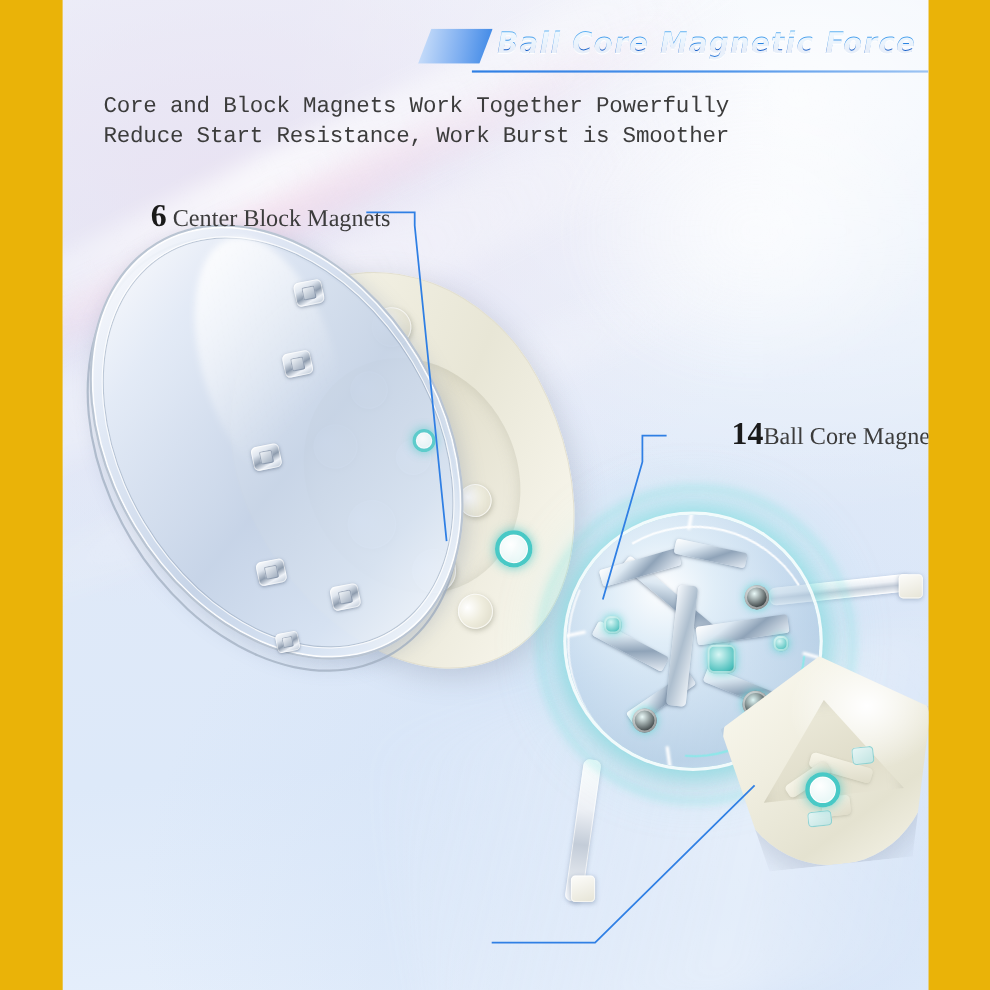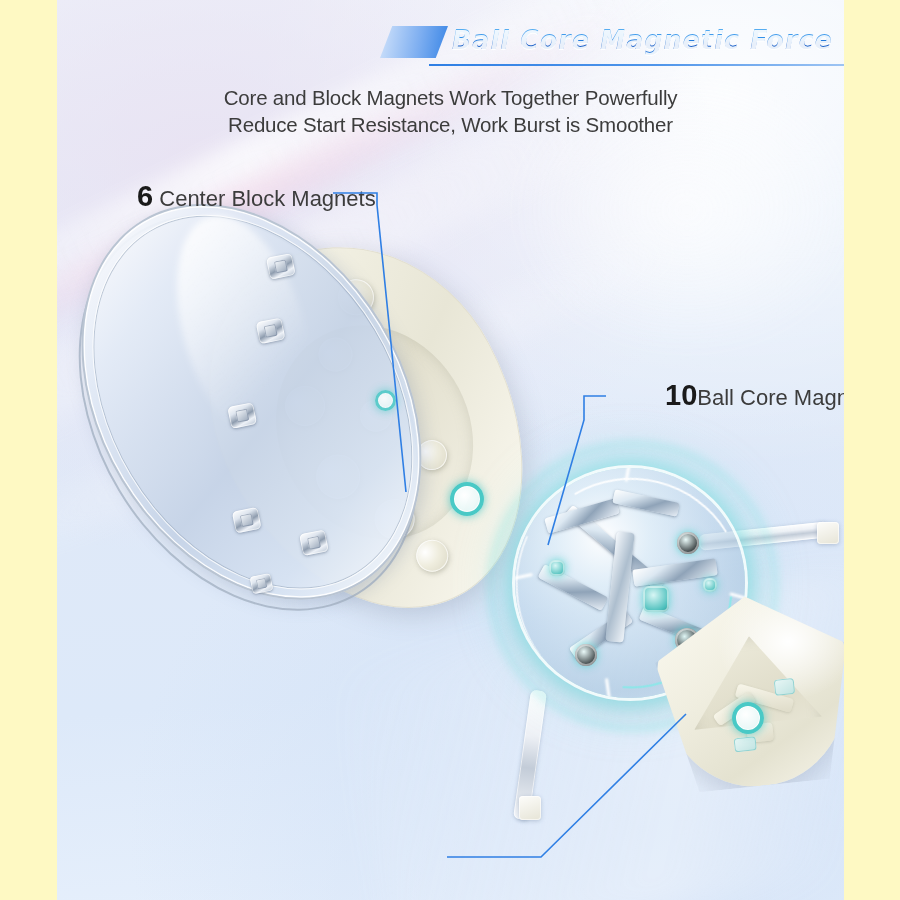--- a/index.html
+++ b/index.html
@@ -2,21 +2,21 @@
 <html><head>
 <meta charset="utf-8">
 <style>
   html,body{margin:0;padding:0;}
   body{
     width:900px;height:900px;
     background:#ffffff;
     font-family:"Liberation Sans", sans-serif;
     overflow:hidden;
   }
-  .stage{position:relative;width:900px;height:900px;background:#fef9c3;}
+  .stage{position:relative;width:900px;height:900px;background:#eab308;}
 
   
   .panel{
     position:absolute;left:57px;top:0;width:787px;height:900px;
     background:
       radial-gradient(120% 80% at 18% 18%, rgba(233,223,240,.75) 0%, rgba(233,223,240,0) 55%),
       radial-gradient(100% 70% at 85% 10%, rgba(255,255,255,.85) 0%, rgba(255,255,255,0) 60%),
       radial-gradient(110% 80% at 75% 92%, rgba(208,224,246,.85) 0%, rgba(208,224,246,0) 60%),
       linear-gradient(175deg,#eef4fc 0%,#e4edfa 26%,#dfe9f8 52%,#dde9f9 74%,#e7f0fc 100%);
     overflow:hidden;
@@ -63,24 +63,25 @@
     transform:scaleX(.92);transform-origin:left center;
   }
   .hdr-rule{
     position:absolute;left:372px;top:64px;width:415px;height:2px;
     background:linear-gradient(90deg,#2f7fe4 0%,#4f95ea 55%,#9dc4f3 100%);
   }
 
   
   .subtitle{
     position:absolute;left:0;top:84px;width:787px;
-    text-align:center;color:#3c3c3c;
+    text-align:left;color:#3c3c3c;
     font-size:20.5px;line-height:27px;
-    font-family:Liberation Sans, sans-serif;
+    font-family:Liberation Mono, monospace;
     letter-spacing:-.2px;
+    padding-left:37px;
   }
   .subtitle div{white-space:nowrap;}
 
   
   .art{position:absolute;left:0;top:0;width:787px;height:900px;}
 
   
   .disc-wrap{position:absolute;left:40px;top:175px;width:360px;height:430px;
              transform:rotate(-31deg);}
   .disc{
@@ -285,21 +286,21 @@
   .cp-mag{
     position:absolute;border-radius:4px;
     background:linear-gradient(150deg,#e9f7f6,#bfe3e1);
     box-shadow:0 0 0 1px rgba(120,200,198,.7) inset;
   }
   .cpm1{left:116px;top:86px;width:20px;height:16px;}
   .cpm2{left:70px;top:140px;width:22px;height:14px;}
 
   
   .callout{position:absolute;white-space:nowrap;color:#3c3c3c;
-           font-family:Liberation Sans, sans-serif;}
+           font-family:Liberation Serif, serif;}
   .callout .num{font-size:29px;font-weight:bold;color:#1a1a1a;}
   .callout .txt{font-size:22px;color:#3c3c3c;}
   .co-center{left:80px;top:180px;}
   .co-ball{left:608px;top:379px;}
   .co-corner{left:196px;top:840px;}
 
   
   .leaders{position:absolute;left:0;top:0;width:900px;height:900px;pointer-events:none;}
 </style>
 </head>
@@ -409,21 +410,21 @@
         <div class="cp-rib r3"></div>
         <div class="cp-mag cpm1"></div>
         <div class="cp-mag cpm2"></div>
       </div>
       <div class="tring tr-corner"></div>
 
       <div class="callout co-center">
         <span class="num">6</span><span class="txt"> Center Block Magnets</span>
       </div>
       <div class="callout co-ball">
-        <span class="num">10</span><span class="txt">Ball Core Magnets</span>
+        <span class="num">14</span><span class="txt">Ball Core Magnets</span>
       </div>
     </div>
   </div>
 
   <svg class="leaders" viewBox="0 0 900 900">
     <polyline points="333,193 377,193 377,205 406,492" fill="none" stroke="#2f7fe4" stroke-width="1.6"></polyline>
     <polyline points="606,396 584,396 584,420 548,545" fill="none" stroke="#2f7fe4" stroke-width="1.6"></polyline>
     <polyline points="447,857 541,857 686,714" fill="none" stroke="#2f7fe4" stroke-width="1.6"></polyline>
   </svg>
 </div>

